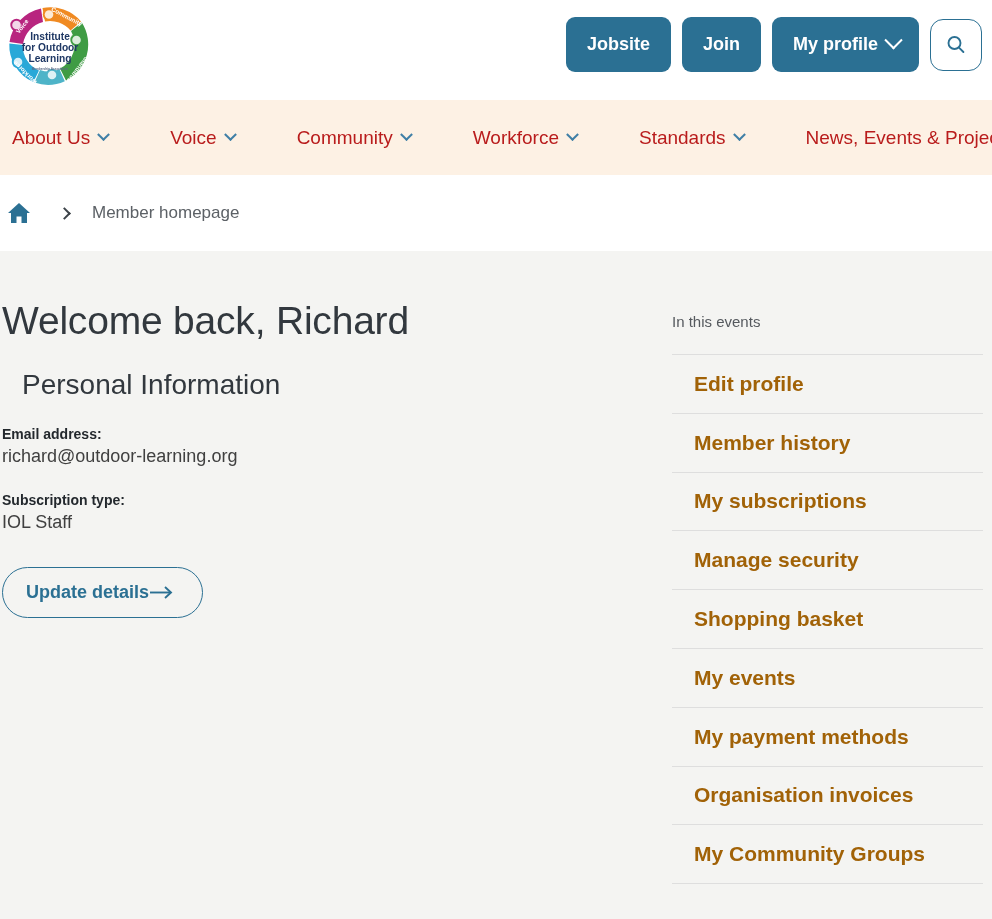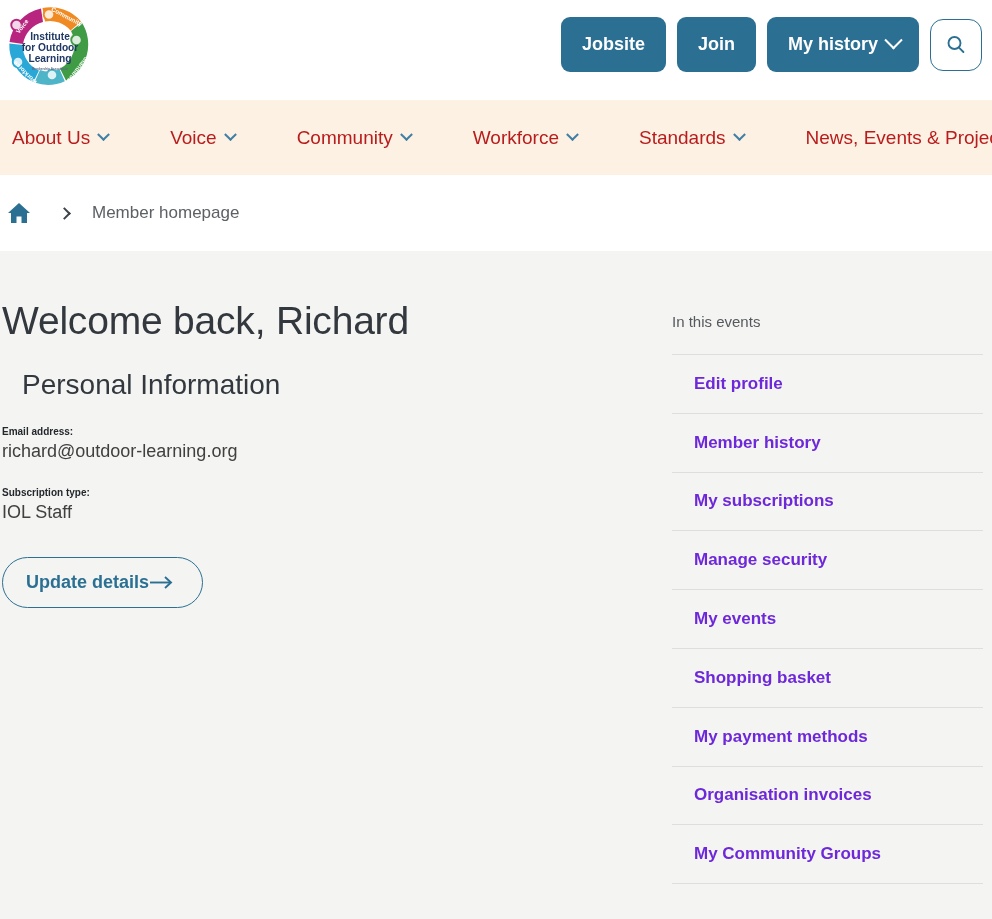--- a/index.html
+++ b/index.html
@@ -148,21 +148,21 @@
   }
   .section-title {
     font-size: 28px;
     color: #32383e;
     font-weight: normal;
     margin-top: 28px;
     line-height: 1.1;
     margin-left: 20px;
   }
   .field-label {
-    font-size: 10px;
+    font-size: 14px;
     font-weight: bold;
     color: #23282d;
     margin-top: 25px;
   }
   .field-value {
     font-size: 18px;
     color: #404040;
     margin-top: 4px;
   }
   .update-btn {
@@ -193,23 +193,23 @@
     color: #55595e;
     padding-bottom: 24px;
   }
   .side-list { border-top: 1px solid #dedede; }
   .side-item {
     border-bottom: 1px solid #dedede;
     height: 58.8px;
     display: flex;
     align-items: center;
     padding-left: 22px;
-    font-size: 17px;
+    font-size: 21px;
     font-weight: bold;
-    color: #6d28d9;
+    color: #a16207;
     cursor: pointer;
   }
 </style>
 </head>
 <body>
 
 <div class="header">
 
   <div class="logo-wrap">
     <svg class="logo-svg" width="96" height="92" viewBox="0 0 96 92">
@@ -246,21 +246,21 @@
           <text y="22" font-size="3.1" fill="#5a6a86">Membership Association</text>
         </g>
       </g>
     </svg>
   </div>
 
   <div class="header-actions">
     <button class="btn-pill">Jobsite</button>
     <button class="btn-pill">Join</button>
     <button class="btn-pill with-caret">
-      <span>My history</span>
+      <span>My profile</span>
       <span class="caret-white"></span>
     </button>
     <button class="btn-search">
       <svg width="24" height="24" viewBox="0 0 24 24">
         <circle cx="10.5" cy="10" r="6" fill="none" stroke="#2b7093" stroke-width="1.9"></circle>
         <line x1="15" y1="14.6" x2="19.4" y2="19" stroke="#2b7093" stroke-width="1.9" stroke-linecap="round"></line>
       </svg>
     </button>
   </div>
 </div>
@@ -337,26 +337,26 @@
       <div class="side-item">
         <span>Member history</span>
       </div>
       <div class="side-item">
         <span>My subscriptions</span>
       </div>
       <div class="side-item">
         <span>Manage security</span>
       </div>
       <div class="side-item">
+        <span>Shopping basket</span>
+      </div>
+      <div class="side-item">
         <span>My events</span>
       </div>
       <div class="side-item">
-        <span>Shopping basket</span>
-      </div>
-      <div class="side-item">
         <span>My payment methods</span>
       </div>
       <div class="side-item">
         <span>Organisation invoices</span>
       </div>
       <div class="side-item">
         <span>My Community Groups</span>
       </div>
     </div>
   </div>

